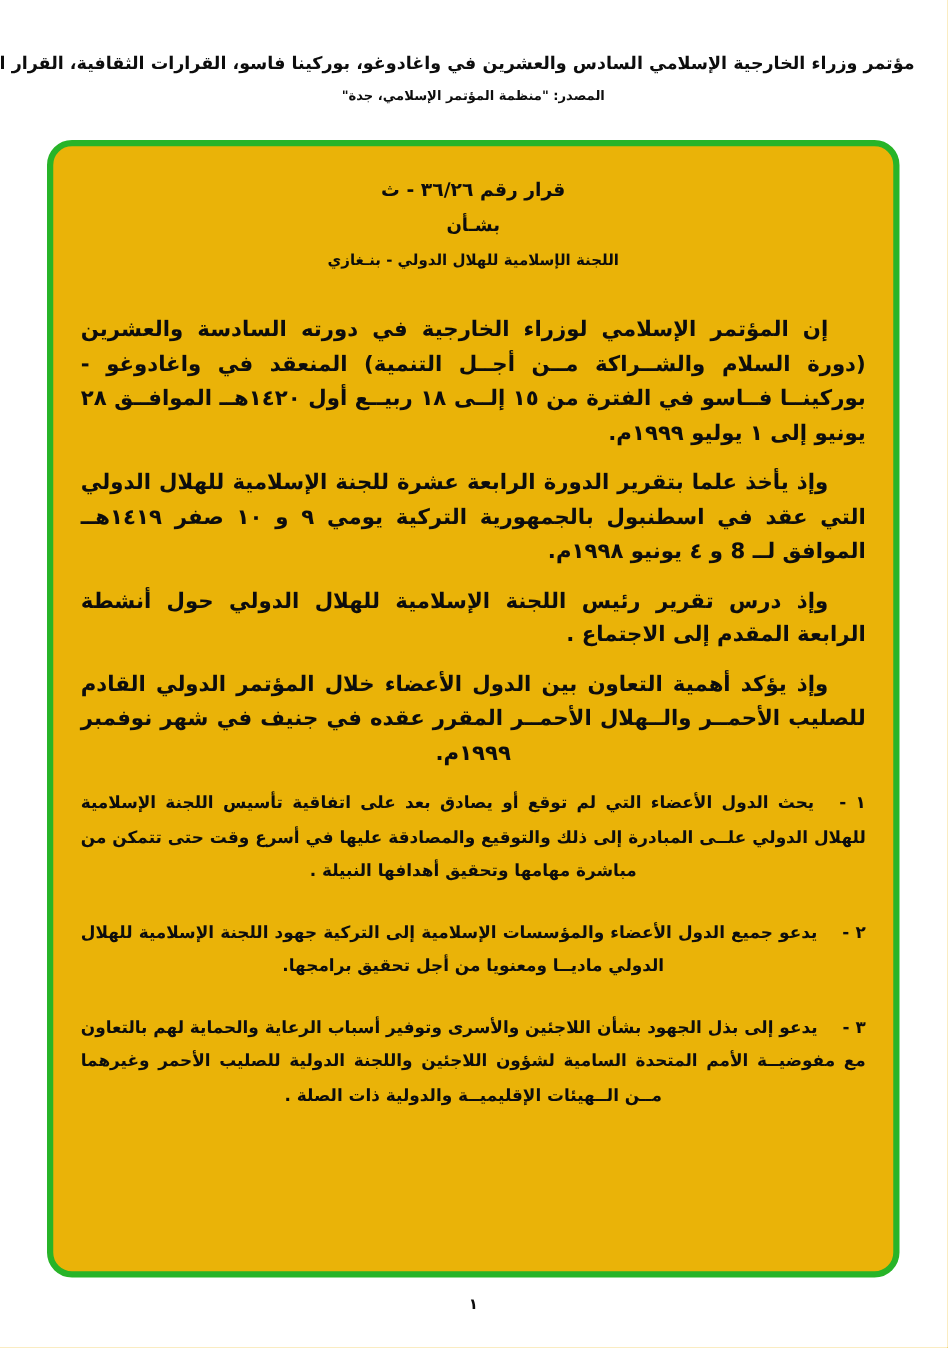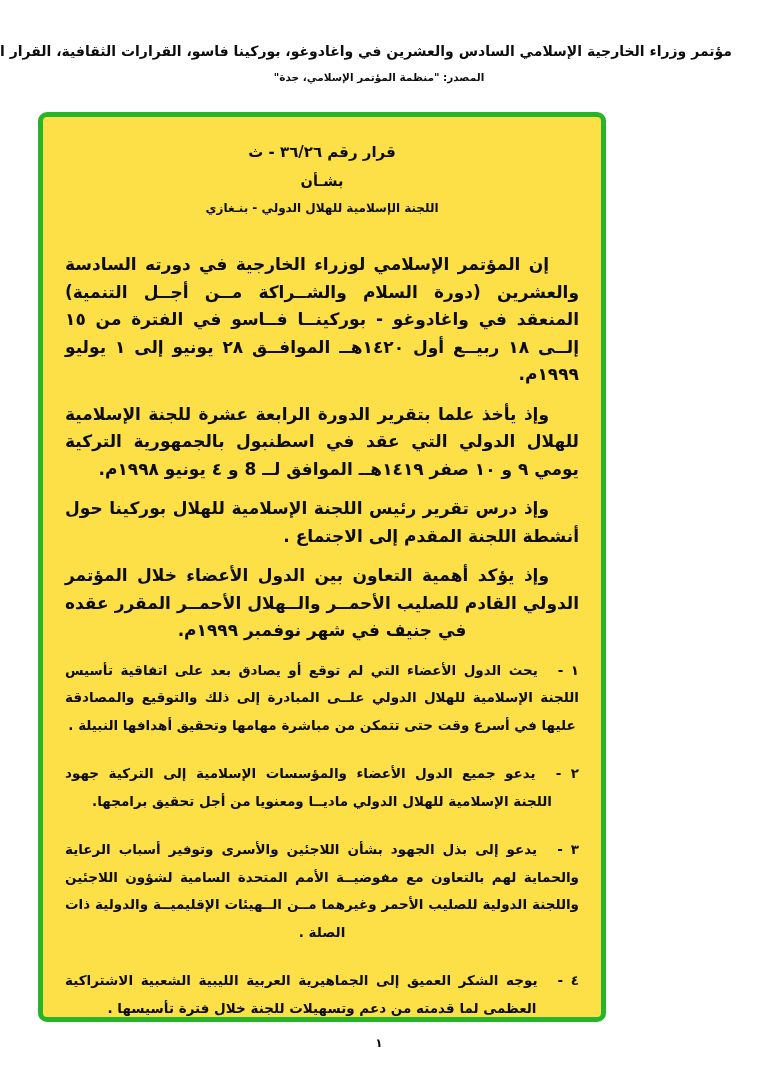--- a/index.html
+++ b/index.html
@@ -18,25 +18,25 @@
   .top-header { position:absolute; top:40px; left:0; right:0; text-align:center; }
   .cite-line {
     font-size:14px; font-weight:bold; line-height:22px;
     padding:0 26px; white-space:nowrap; letter-spacing:0;
   }
   .source-line { font-size:10.5px; font-weight:bold; margin-top:9px; }
 
   
   .doc-box {
     position:absolute; top:112px; left:38px;
-    width:568px; height:910px;
+    width:682px; height:910px;
     border:5px solid var(--green);
-    border-radius:9px;
+    border-radius:20px;
     padding:26px 22px 0 22px;
-    background:#fde047;
+    background:#eab308;
     overflow:hidden;
   }
 
   .title-block { text-align:center; margin-bottom:36px; }
   .title-number { font-size:15px; font-weight:bold; margin-bottom:12px; }
   .title-subject { font-size:14.5px; font-weight:bold; margin-bottom:12px; }
   .title-committee { font-size:12px; font-weight:900; letter-spacing:0.2px; }
 
   .para {
     font-size:17px; font-weight:bold;
@@ -74,27 +74,26 @@
   <div class="doc-box">
 
     <div class="title-block">
       <div class="title-number">قرار رقم ٣٦/٢٦ - ث</div>
       <div class="title-subject">بشـأن</div>
       <div class="title-committee">اللجنة الإسلامية للهلال الدولي - بنـغازي</div>
     </div>
 
     <p class="para">إن المؤتمر الإسلامي لوزراء الخارجية في دورته السادسة والعشرين (دورة السلام والشــراكة مــن أجــل التنمية) المنعقد في واغادوغو - بوركينــا فــاسو في الفترة من ١٥ إلــى ١٨ ربيــع أول ١٤٢٠هــ الموافــق ٢٨ يونيو إلى ١ يوليو ١٩٩٩م.</p>
     <p class="para">وإذ يأخذ علما بتقرير الدورة الرابعة عشرة للجنة الإسلامية للهلال الدولي التي عقد في اسطنبول بالجمهورية التركية يومي ٩ و ١٠ صفر ١٤١٩هــ الموافق لــ 8 و ٤ يونيو ١٩٩٨م.</p>
-    <p class="para">وإذ درس تقرير رئيس اللجنة الإسلامية للهلال بوركينا حول أنشطة اللجنة المقدم إلى الاجتماع .</p>
+    <p class="para">وإذ درس تقرير رئيس اللجنة الإسلامية للهلال الدولي حول أنشطة الرابعة المقدم إلى الاجتماع .</p>
     <p class="para center-last">وإذ يؤكد أهمية التعاون بين الدول الأعضاء خلال المؤتمر الدولي القادم للصليب الأحمــر والــهلال الأحمــر المقرر عقده في جنيف في شهر نوفمبر ١٩٩٩م.</p>
 
     <div class="items">
       <p class="item"><span class="num">١ -</span><span>يحث الدول الأعضاء التي لم توقع أو يصادق بعد على اتفاقية تأسيس اللجنة الإسلامية للهلال الدولي علــى المبادرة إلى ذلك والتوقيع والمصادقة عليها في أسرع وقت حتى تتمكن من مباشرة مهامها وتحقيق أهدافها النبيلة .</span></p>
       <p class="item"><span class="num">٢ -</span><span>يدعو جميع الدول الأعضاء والمؤسسات الإسلامية إلى التركية جهود اللجنة الإسلامية للهلال الدولي ماديــا ومعنويا من أجل تحقيق برامجها.</span></p>
       <p class="item"><span class="num">٣ -</span><span>يدعو إلى بذل الجهود بشأن اللاجئين والأسرى وتوفير أسباب الرعاية والحماية لهم بالتعاون مع مفوضيــة الأمم المتحدة السامية لشؤون اللاجئين واللجنة الدولية للصليب الأحمر وغيرهما مــن الــهيئات الإقليميــة والدولية ذات الصلة .</span></p>
-      <p class="item"><span class="num">٤ -</span><span>يوجه الشكر العميق إلى الجماهيرية العربية الليبية الشعبية الاشتراكية العظمى لما قدمته من دعم وتسهيلات للجنة خلال فترة تأسيسها .</span></p>
     </div>
 
   </div>
 
   <div class="page-number">١</div>
 
 </div>
 
 </body></html>

